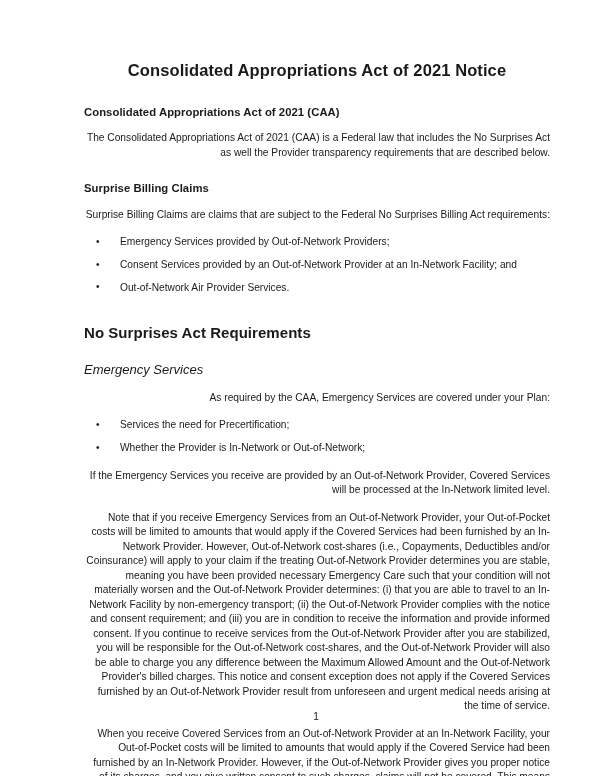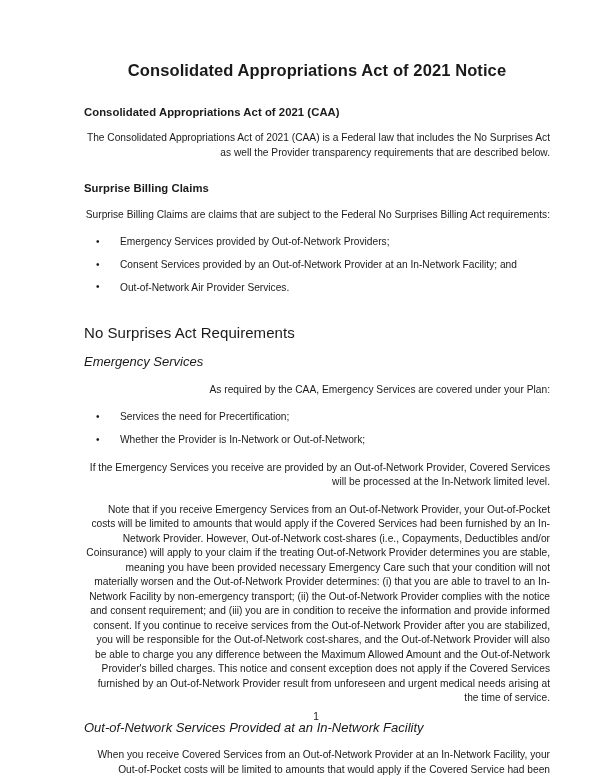--- a/index.html
+++ b/index.html
@@ -34,22 +34,22 @@
     font-size: 16.5px;
     font-weight: bold;
     text-align: center;
     letter-spacing: 0.1px;
     margin: 0 0 24px 0;
     line-height: 1.25;
   }
 
   .h-major {
     font-size: 15px;
-    font-weight: normal;
-    margin: 0 0 11px 0;
+    font-weight: bold;
+    margin: 0 0 19px 0;
     line-height: 1.3;
     letter-spacing: 0.05px;
   }
 
   .h-minor {
     font-size: 11.3px;
     font-weight: bold;
     margin: 0 0 12px 0;
     line-height: 1.3;
     letter-spacing: 0.05px;
@@ -138,20 +138,19 @@
 
     <ul class="bullets">
       <li>Services the need for Precertification;</li>
       <li>Whether the Provider is In-Network or Out-of-Network;</li>
     </ul>
 
     <p class="body">If the Emergency Services you receive are provided by an Out-of-Network Provider, Covered Services will be processed at the In-Network limited level.</p>
 
     <p class="body">Note that if you receive Emergency Services from an Out-of-Network Provider, your Out-of-Pocket costs will be limited to amounts that would apply if the Covered Services had been furnished by an In-Network Provider.  However, Out-of-Network cost-shares (i.e., Copayments, Deductibles and/or Coinsurance) will apply to your claim if the treating Out-of-Network Provider determines you are stable, meaning you have been provided necessary Emergency Care such that your condition will not materially worsen and the Out-of-Network Provider determines: (i) that you are able to travel to an In-Network Facility by non-emergency transport; (ii) the Out-of-Network Provider complies with the  notice and consent requirement; and (iii) you are in condition to receive the information and provide informed consent.  If you continue to receive services from the Out-of-Network Provider after you are stabilized, you will be responsible for the Out-of-Network cost-shares, and the Out-of-Network Provider will also be able to charge you any difference between the Maximum Allowed Amount and the Out-of-Network Provider's billed charges. This notice and consent exception does not apply if the Covered Services furnished by an Out-of-Network Provider result from unforeseen and urgent medical needs arising at the time of service.</p>
 
-    <h3 class="h-italic">Out-of-Network Services Provided at an In-Network Facility</h3>
 
     <p class="body">When you receive Covered Services from an Out-of-Network Provider at an In-Network Facility, your Out-of-Pocket costs will be limited to amounts that would apply if the Covered Service had been furnished by an In-Network Provider.  However, if the Out-of-Network Provider gives you proper notice of its charges, and you give written consent to such charges, claims will not be covered.  This means you will be responsible for Out-of-Network cost-shares for those services and the Out-of-Network Provider can also charge you any difference between the Maximum Allowed Amount and the Out-of-Network Provider's billed charges. This Notice and Consent process described below does not apply to Ancillary Services furnished by an Out-of-Network Provider at an In-Network Facility.  Your Out-of-Pocket costs for claims for Covered Ancillary Services furnished by an Out-of-Network Provider at an In-Network Facility will be limited to amounts that would apply if the Covered Service had been furnished by an In-Network Provider. Ancillary Services are one of the following services: (A) Emergency Services; (B) anesthesiology; (C)</p>
 
   </div>
 
   <div class="page-number">1</div>
 </div>
 
 </body></html>

